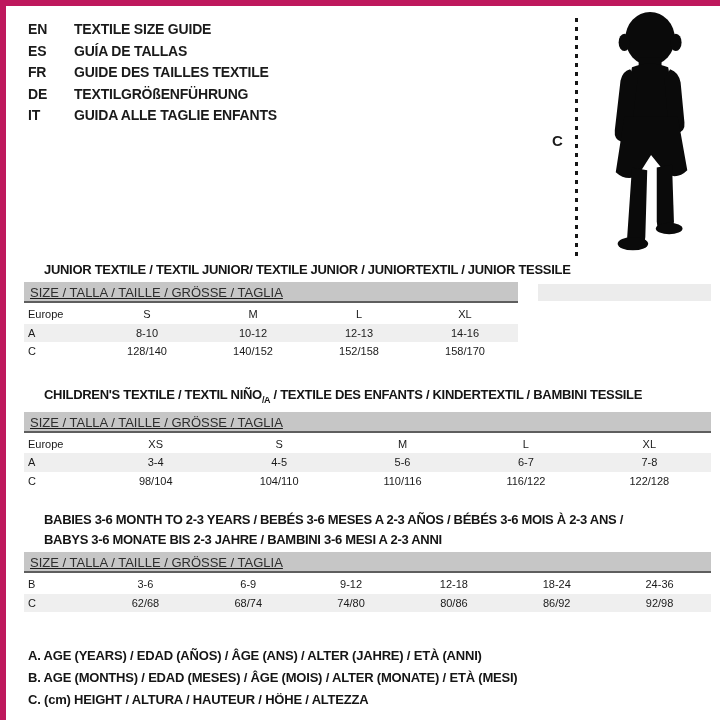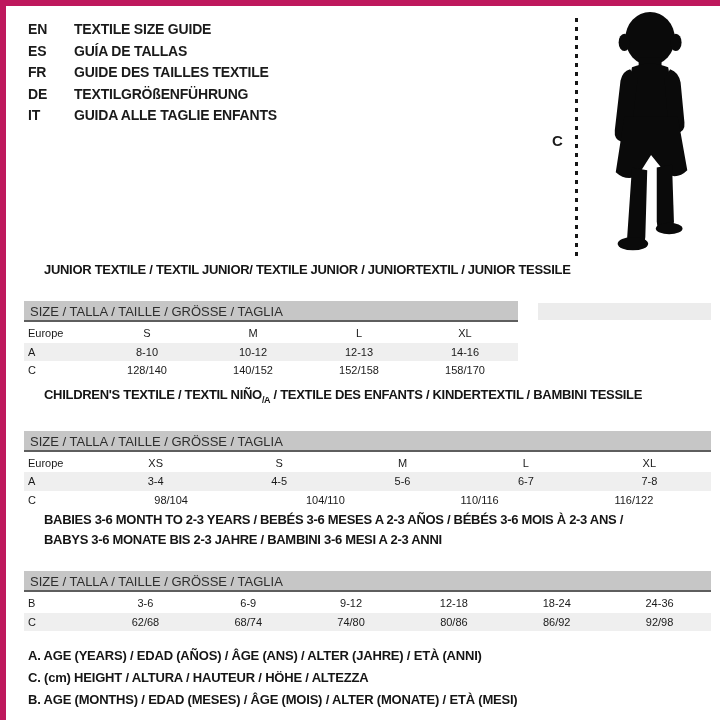--- a/index.html
+++ b/index.html
@@ -15,21 +15,21 @@
   .lang-code{width:46px;}
   
   .height-line{position:absolute;left:569px;top:12px;width:3px;height:238px;
     background:repeating-linear-gradient(to bottom,#161616 0 4px,transparent 4px 9px);}
   .height-label{position:absolute;left:546px;top:126px;font-weight:700;font-size:15px;}
   .silhouette{position:absolute;left:584px;top:4px;}
   
   .tbl{position:absolute;left:18px;width:687px;}
   .tbl-title{font-weight:700;font-size:13px;letter-spacing:-0.3px;line-height:20px;white-space:nowrap;padding-left:4px;color:#151515;margin-left:16px;}
   .tbl-title .sub{font-size:9px;vertical-align:sub;}
-  .size-bar{display:flex;margin-top:21px;}
+  .size-bar{display:flex;margin-top:2px;text-decoration:underline;}
   .seg-dark{background:#c6c6c6;border-bottom:2px solid #5e5e5e;height:21px;line-height:21px;
     font-size:13px;color:#2e2e2e;padding-left:6px;box-sizing:border-box;flex:1;}
   .narrow .seg-dark{flex:0 0 494px;}
   .seg-gap{flex:0 0 20px;}
   .seg-light{flex:1;background:#ececec;align-self:center;height:17px;}
   .rows{margin-top:2px;}
   .row{display:flex;height:18.6px;line-height:18.6px;font-size:11px;}
   .narrow .row{width:494px;}
   .row.shaded{background:#efefef;}
   .rlabel{flex:0 0 70px;padding-left:4px;box-sizing:border-box;}
@@ -144,20 +144,21 @@
           <span class="cell">5-6</span>
           <span class="cell">6-7</span>
           <span class="cell">7-8</span>
         </div>
         <div class="row">
           <span class="rlabel">C</span>
           <span class="cell">98/104</span>
           <span class="cell">104/110</span>
           <span class="cell">110/116</span>
           <span class="cell">116/122</span>
+          <span class="cell">122/128</span>
         </div>
       </div>
   </div>
 
   <div id="t3" class="tbl">
     <div class="tbl-title">
         <div><span>BABIES 3-6 MONTH TO 2-3 YEARS / BEBÉS 3-6 MESES A 2-3 AÑOS / BÉBÉS 3-6 MOIS À 2-3 ANS /</span></div>
         <div><span>BABYS 3-6 MONATE BIS 2-3 JAHRE / BAMBINI 3-6 MESI A 2-3 ANNI</span></div>
       </div>
     <div class="size-bar">
@@ -180,17 +181,17 @@
           <span class="cell">74/80</span>
           <span class="cell">80/86</span>
           <span class="cell">86/92</span>
           <span class="cell">92/98</span>
         </div>
       </div>
   </div>
 
   <div class="legend">
       <div class="legend-line">A. AGE (YEARS) / EDAD (AÑOS) / ÂGE (ANS) / ALTER (JAHRE) / ETÀ (ANNI)</div>
+      <div class="legend-line">B. AGE (MONTHS) / EDAD (MESES) / ÂGE (MOIS) / ALTER (MONATE) / ETÀ (MESI)</div>
       <div class="legend-line">C. (cm) HEIGHT / ALTURA / HAUTEUR / HÖHE / ALTEZZA</div>
-      <div class="legend-line">B. AGE (MONTHS) / EDAD (MESES) / ÂGE (MOIS) / ALTER (MONATE) / ETÀ (MESI)</div>
     </div>
 
 </div>
 
 </body></html>

